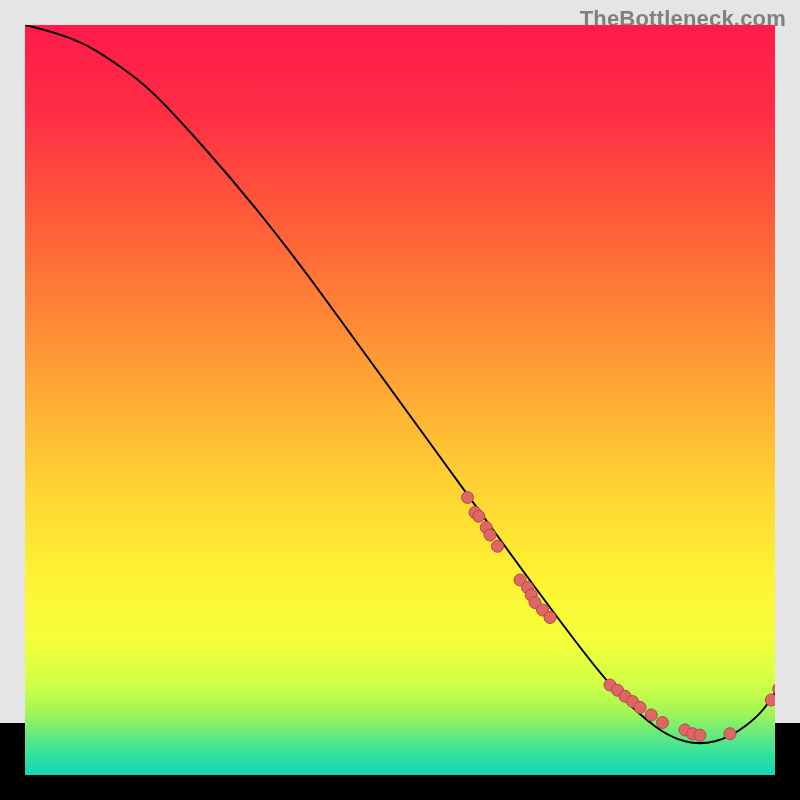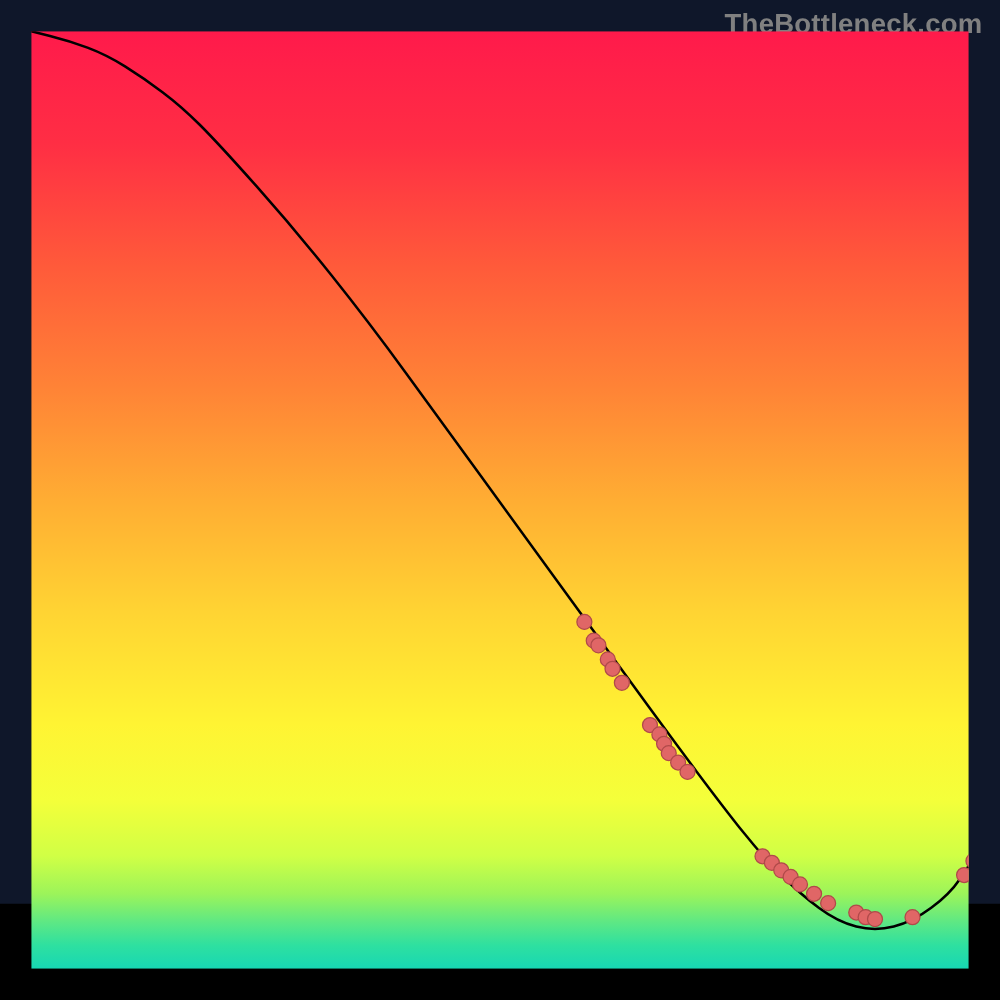--- a/index.html
+++ b/index.html
@@ -9,21 +9,21 @@
     height: 800px;
     background: #000;
     overflow: hidden;
   }
   .frame {
     position: absolute;
     top: 0;
     left: 0;
     width: 800px;
     height: 723px;
-    background: #0f172a;
+    background: #e5e5e5;
   }
   .watermark {
     position: absolute;
     top: 6px;
     right: 14px;
     font-family: Arial, Helvetica, sans-serif;
     font-size: 22px;
     font-weight: 600;
     color: #808080;
     letter-spacing: 0.2px;

